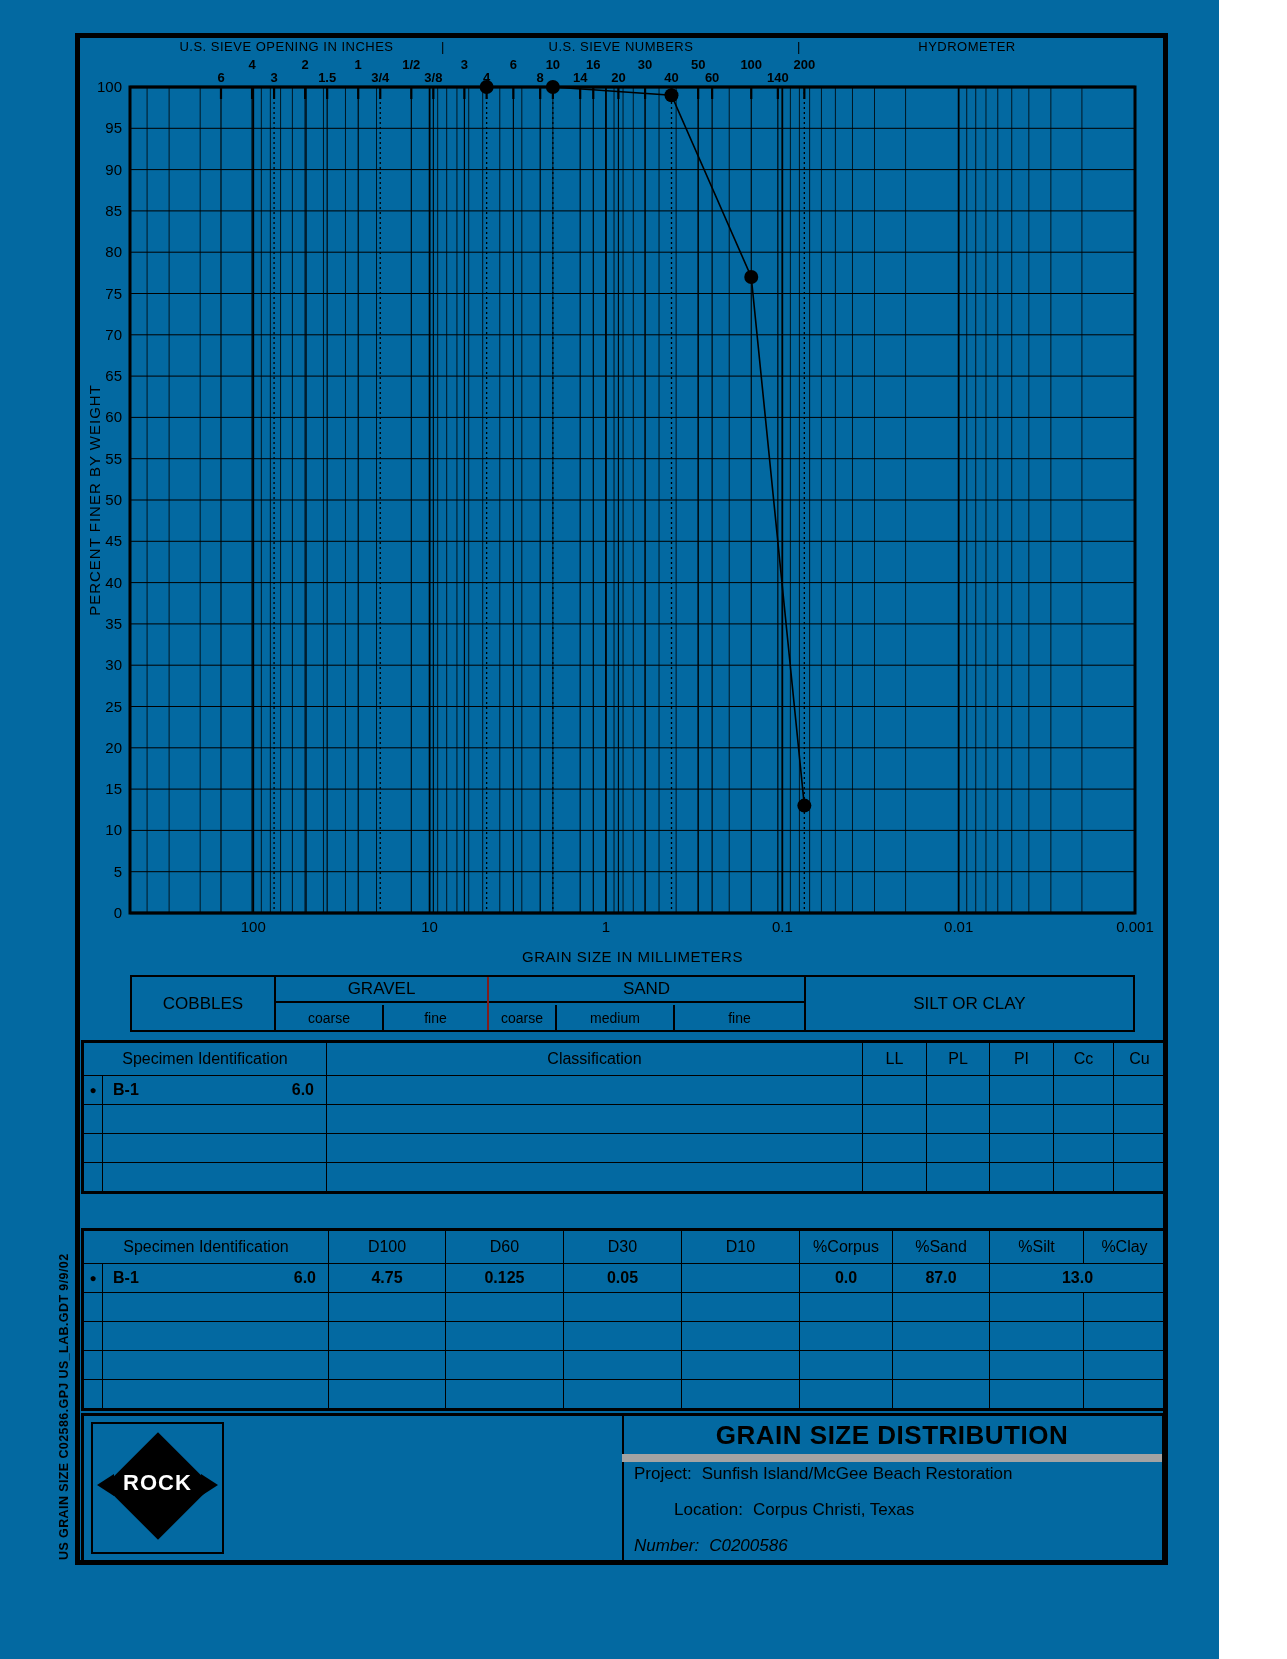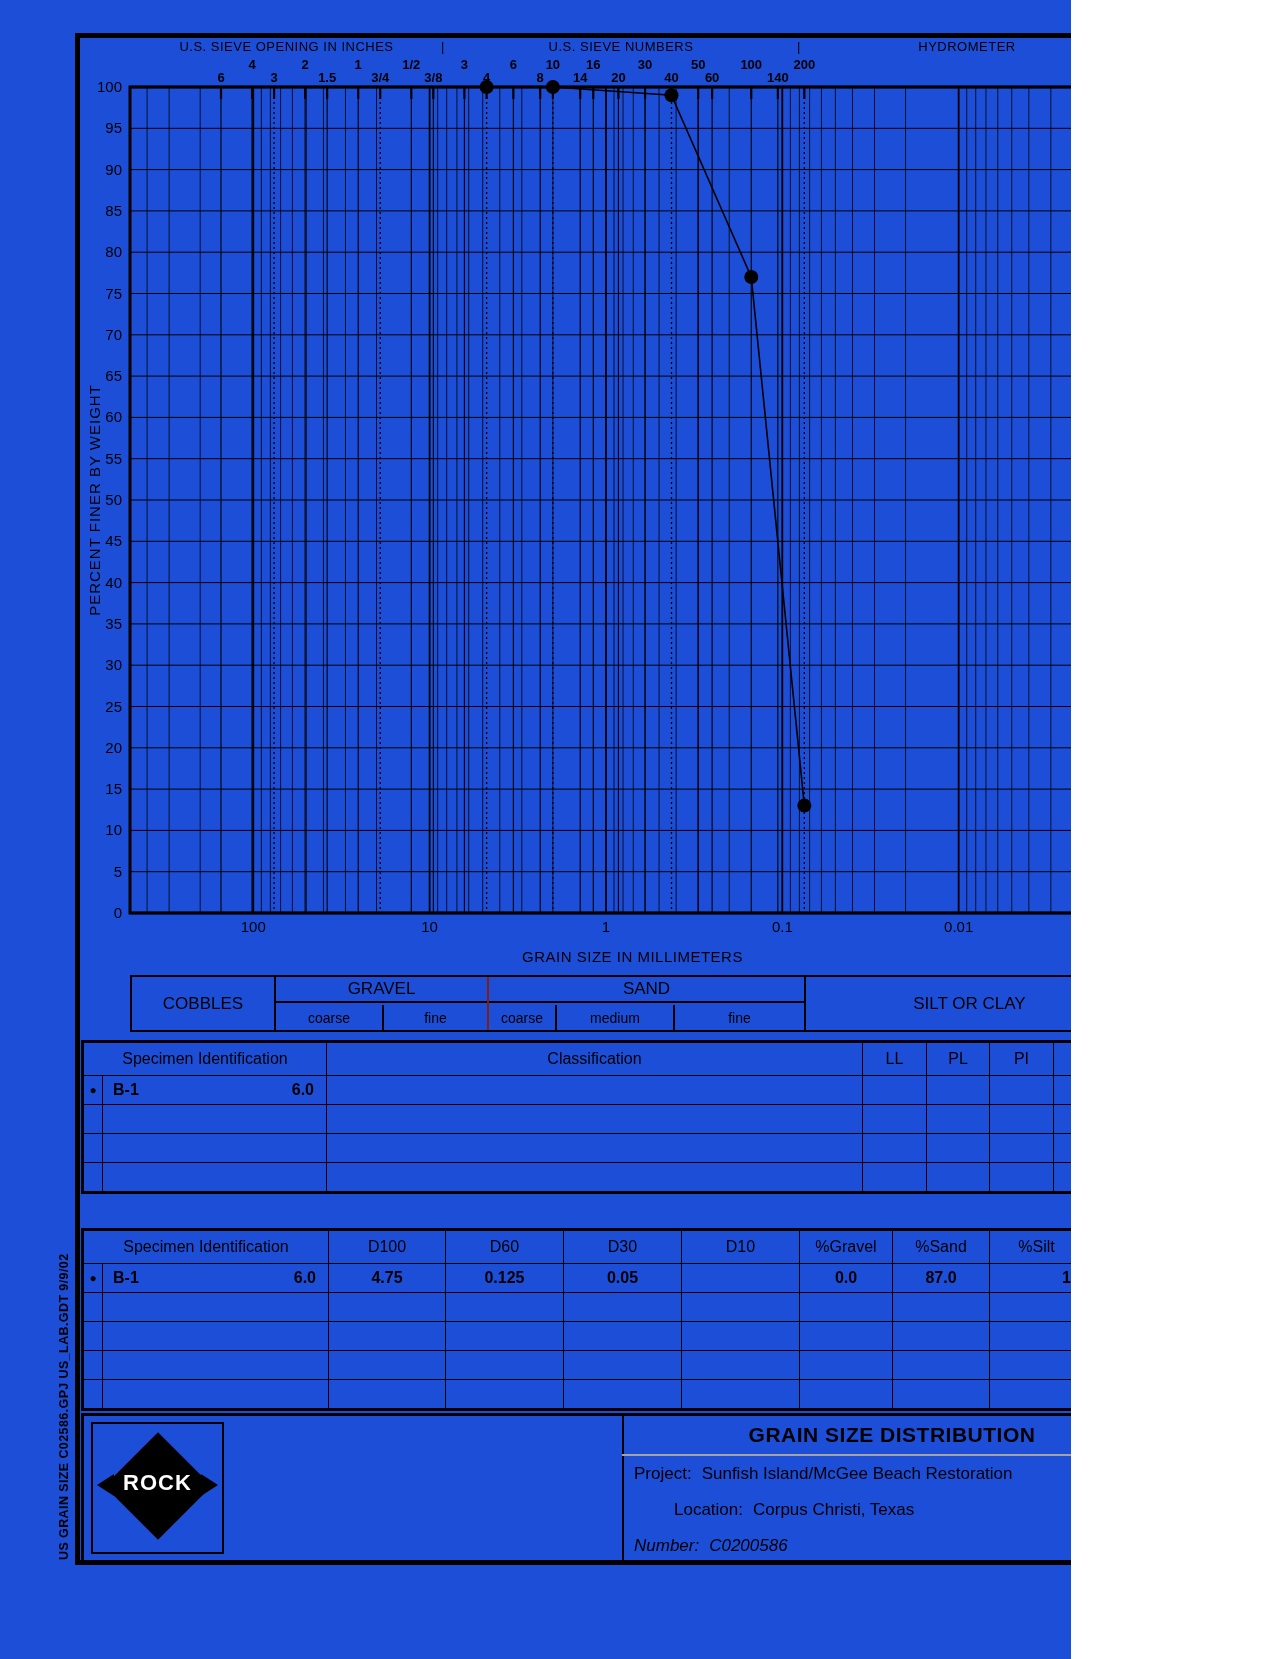--- a/index.html
+++ b/index.html
@@ -1,16 +1,16 @@
 <!DOCTYPE html>
 <html><head>
 <meta charset="utf-8">
 <style>
   html,body{margin:0;padding:0;background:#fff;}
-  .sheet{position:relative;width:1071px;height:1659px;background:#1d4ed8;color:#000;
+  .sheet{position:relative;width:1219px;height:1659px;background:#0369a1;color:#000;
          font-family:"Liberation Sans",sans-serif;overflow:hidden;}
   .frame{position:absolute;left:75px;top:33px;width:1093px;height:1532px;
          border:5px solid #000;box-sizing:border-box;}
   
   .hdr{position:absolute;top:39px;height:16px;font-size:13px;text-align:center;
        letter-spacing:.5px;line-height:16px;}
   #hdr-inches{left:130px;width:313px;}
   #hdr-sep1{left:436px;width:14px;}
   #hdr-numbers{left:443px;width:356px;}
   #hdr-sep2{left:792px;width:14px;}
@@ -64,22 +64,22 @@
   #logo-tri-left{position:absolute;left:4px;top:50px;width:0;height:0;
             border-top:11px solid transparent;border-bottom:11px solid transparent;
             border-right:17px solid #000;}
   #logo-tri-right{position:absolute;right:4px;top:50px;width:0;height:0;
             border-top:11px solid transparent;border-bottom:11px solid transparent;
             border-left:17px solid #000;}
   #logo-word{position:absolute;left:0;top:46px;width:100%;text-align:center;
             color:#fff;font-size:22px;font-weight:900;letter-spacing:1px;z-index:2;}
   #company{position:absolute;left:152px;top:29px;font-size:15px;line-height:19.5px;}
   #footer-right{position:absolute;left:538px;right:0;top:0;bottom:0;}
-  #report-title{height:38px;border-bottom:2px solid #a3a3a3;display:flex;
-            align-items:center;justify-content:center;font-size:21px;
+  #report-title{height:38px;border-bottom:8px solid #a3a3a3;display:flex;
+            align-items:center;justify-content:center;font-size:26px;
             font-weight:bold;letter-spacing:.5px;}
   .field{position:absolute;left:12px;font-size:17px;white-space:nowrap;}
   .field .val{margin-left:10px;}
   #field-project{top:48px;}
   #field-location{top:84px;margin-left:40px;}
   #field-number{top:120px;font-style:italic;}
   
   #sidetext{position:absolute;left:57px;top:1560px;transform:rotate(-90deg);
             transform-origin:0 0;font-size:12.5px;font-weight:bold;
             white-space:nowrap;letter-spacing:.4px;}
@@ -381,21 +381,21 @@
         <col style="width:94px">
       <col style="width:83px">
       </colgroup>
     <tbody>
         <tr>
       <th colspan="2">Specimen Identification</th>
       <th>D100</th>
       <th>D60</th>
       <th>D30</th>
       <th>D10</th>
-      <th>%Gravel</th>
+      <th>%Corpus</th>
       <th>%Sand</th>
       <th>%Silt</th>
       <th>%Clay</th>
     </tr>
     <tr class="datarow">
       <td class="mk">●</td>
       <td>
         <div class="flexcell">
           <span>B-1</span>
           <span>6.0</span>

